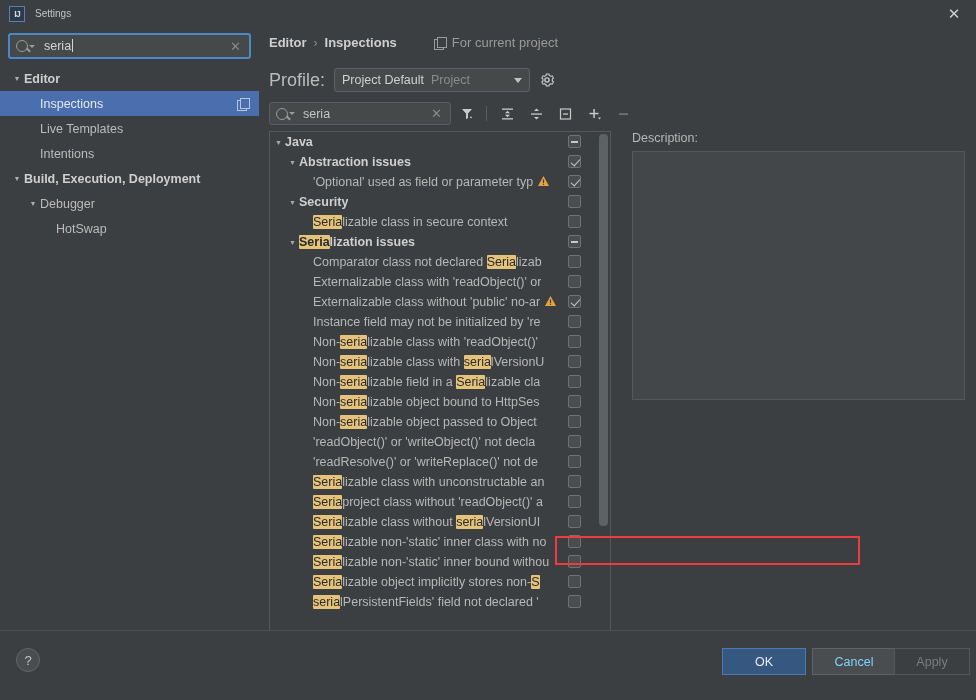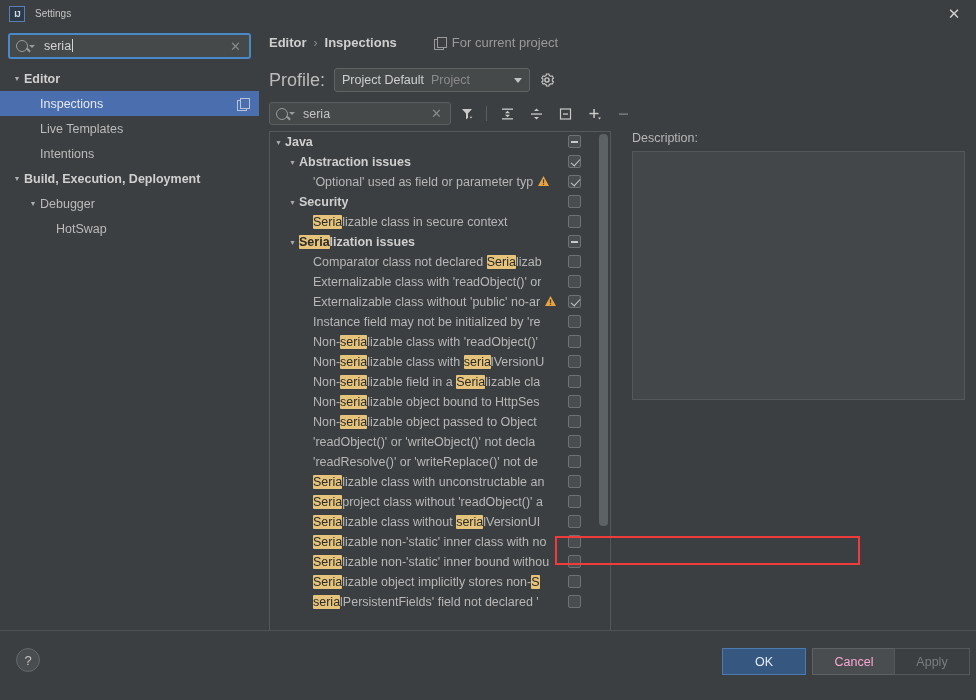--- a/index.html
+++ b/index.html
@@ -237,21 +237,21 @@
     border-radius: 50%; background: #4a4d4f; border: 1px solid #63676a;
     color: #c4c4c4; font-size: 13px; display: flex;
     align-items: center; justify-content: center; cursor: pointer;
   }
   .btn {
     position: absolute; top: 17px; height: 27px;
     border-radius: 0; font-size: 12.5px;
     display: flex; align-items: center; justify-content: center; cursor: pointer;
   }
   .btn-ok { left: 722px; width: 84px; background: #365880; border: 1px solid #4a7ab0; color: #e6ecf5; }
-  .btn-cancel { left: 812px; width: 84px; background: #4a4d4f; border: 1px solid #5e6264; color: #f9a8d4; }
+  .btn-cancel { left: 812px; width: 84px; background: #4a4d4f; border: 1px solid #5e6264; color: #7dd3fc; }
   .btn-apply { left: 894px; width: 76px; background: #3c3f41; border: 1px solid #555859; color: #7a7d7f; cursor: default; }
 </style>
 </head>
 <body>
 
 <div class="dialog">
 
   <div class="titlebar">
     <div class="app-icon">IJ</div>
     <div class="title-text">Settings</div>

